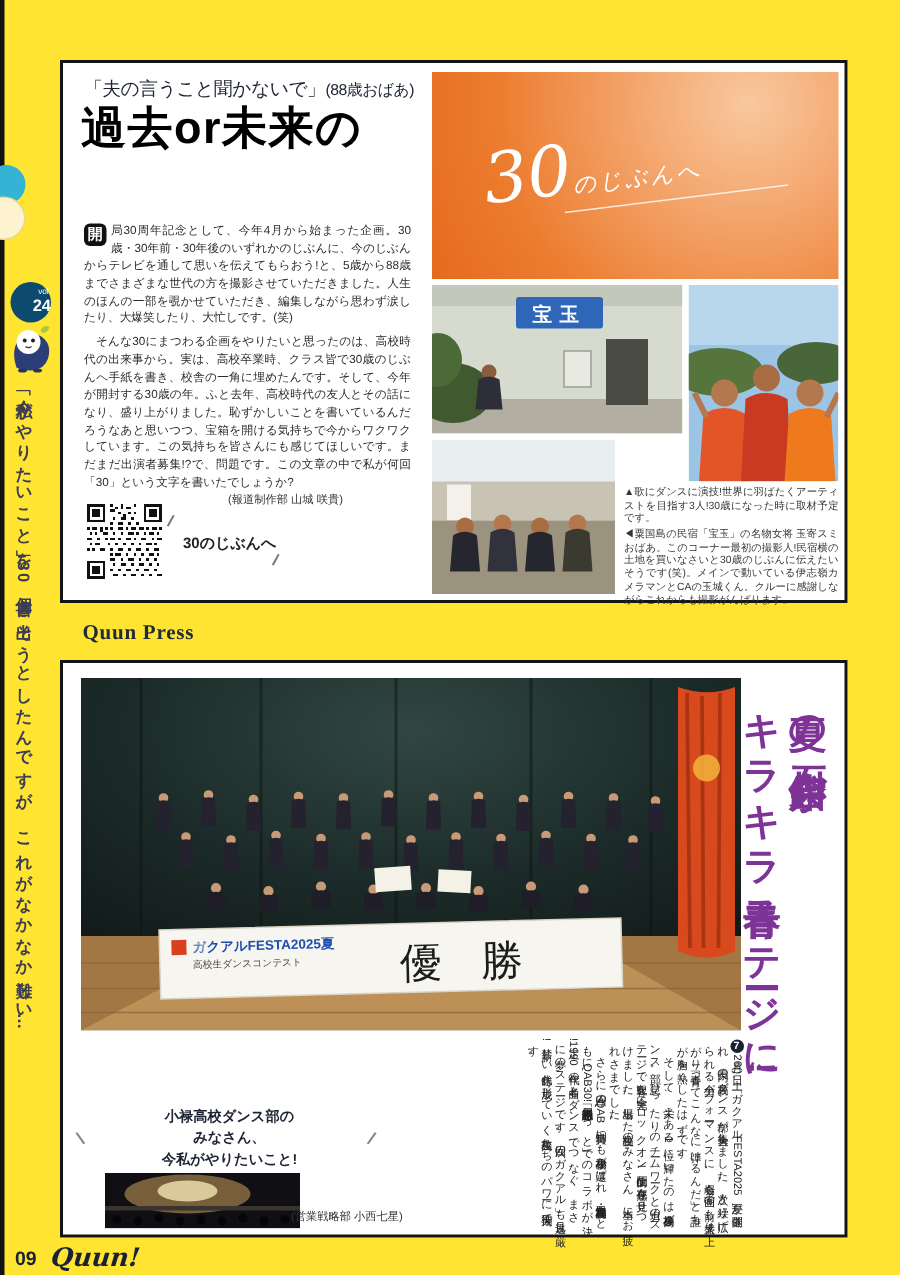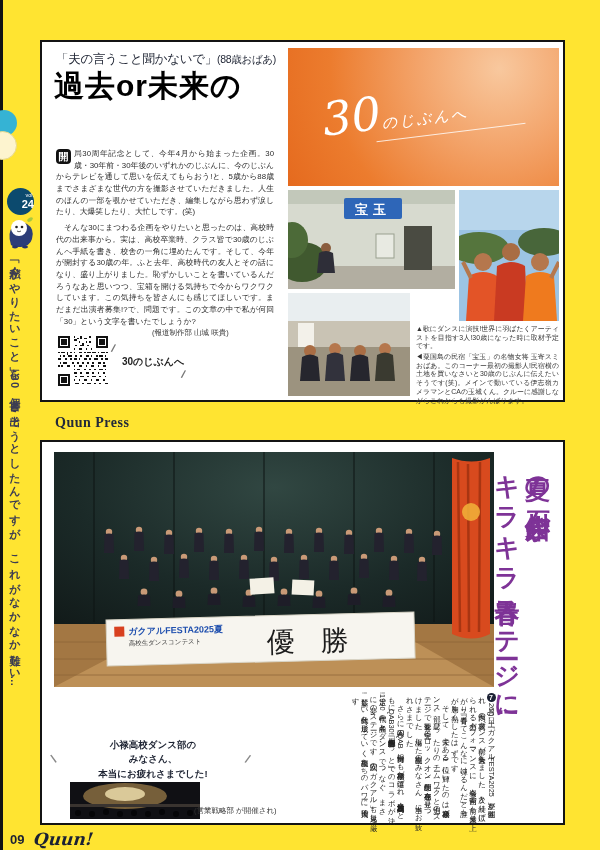--- a/index.html
+++ b/index.html
@@ -307,21 +307,21 @@
     <div class="abs" id="article-v">
       <p><span class="circ7">7</span><span>月26日(土)、「ガクアルFESTA2025夏」が開催され、県内の高校ダンス部が大集合しました。次々と繰り広げられる全力パフォーマンスに、会場も画面の前も大盛り上がり!「青春ってこんなに弾けるんだ」と誰もが胸を熱くしたはずです。</span></p>
       <p>　そして、栄えある1位に輝いたのは小禄高校ダンス部。息ぴったりのチームワークと迫力のステージで観客を完全にロックオン!圧倒的な存在感を見せつけました。出場した高校生のみなさん、本当にお疲れさまでした。</p>
       <p>　さらに今回のQAB特別賞にも小禄高校が選ばれ、首里高校・浦添高校とともにQAB30周年記念特番「感謝!もっと」でのコラボが決定!1990年代の名曲とダンスでつなぐ、まさに夢のステージです。次回の「ガクアル」も見逃し厳禁!新しい時代を形成していく高校生たちのパワーに期待大です。</p>
     </div>
 
     <span class="abs cong-slash" id="cg-sl1">\</span>
     <div class="abs" id="congrats">
       <div>小禄高校ダンス部の</div>
       <div>みなさん、</div>
-      <div>本当にお疲れさまでした!</div>
+      <div>今私がやりたいこと!</div>
     </div>
     <span class="abs cong-slash" id="cg-sl2">/</span>
 
     <div class="abs photo" id="stage-photo">
       <svg width="130" height="37" viewBox="0 0 130 37">
         <rect width="130" height="37" fill="#101014"></rect>
         <ellipse cx="55" cy="14" rx="42" ry="13" fill="#caa05a" opacity=".55"></ellipse>
         <ellipse cx="55" cy="12" rx="20" ry="7" fill="#f4e3b2" opacity=".8"></ellipse>
         <rect y="22" width="130" height="3" fill="#3a3430"></rect>
         <g fill="#060608">
@@ -331,21 +331,21 @@
           <circle cx="50" cy="32" r="3"></circle>
             <circle cx="64" cy="31" r="3"></circle>
             <circle cx="78" cy="32" r="3"></circle>
           <circle cx="92" cy="30" r="3"></circle>
             <circle cx="106" cy="32" r="3"></circle>
             <circle cx="120" cy="31" r="3"></circle>
         </g>
       </svg>
     </div>
 
-    <div class="abs" id="bottom-credit">(営業戦略部 が開催され)</div>
+    <div class="abs" id="bottom-credit">(営業戦略部 小西七星)</div>
   </div>
 
   <div class="abs" id="footer">
     <span class="num">09</span>
     <span class="logo">Quun!</span>
   </div>
 
 </div>
 
 </body></html>

